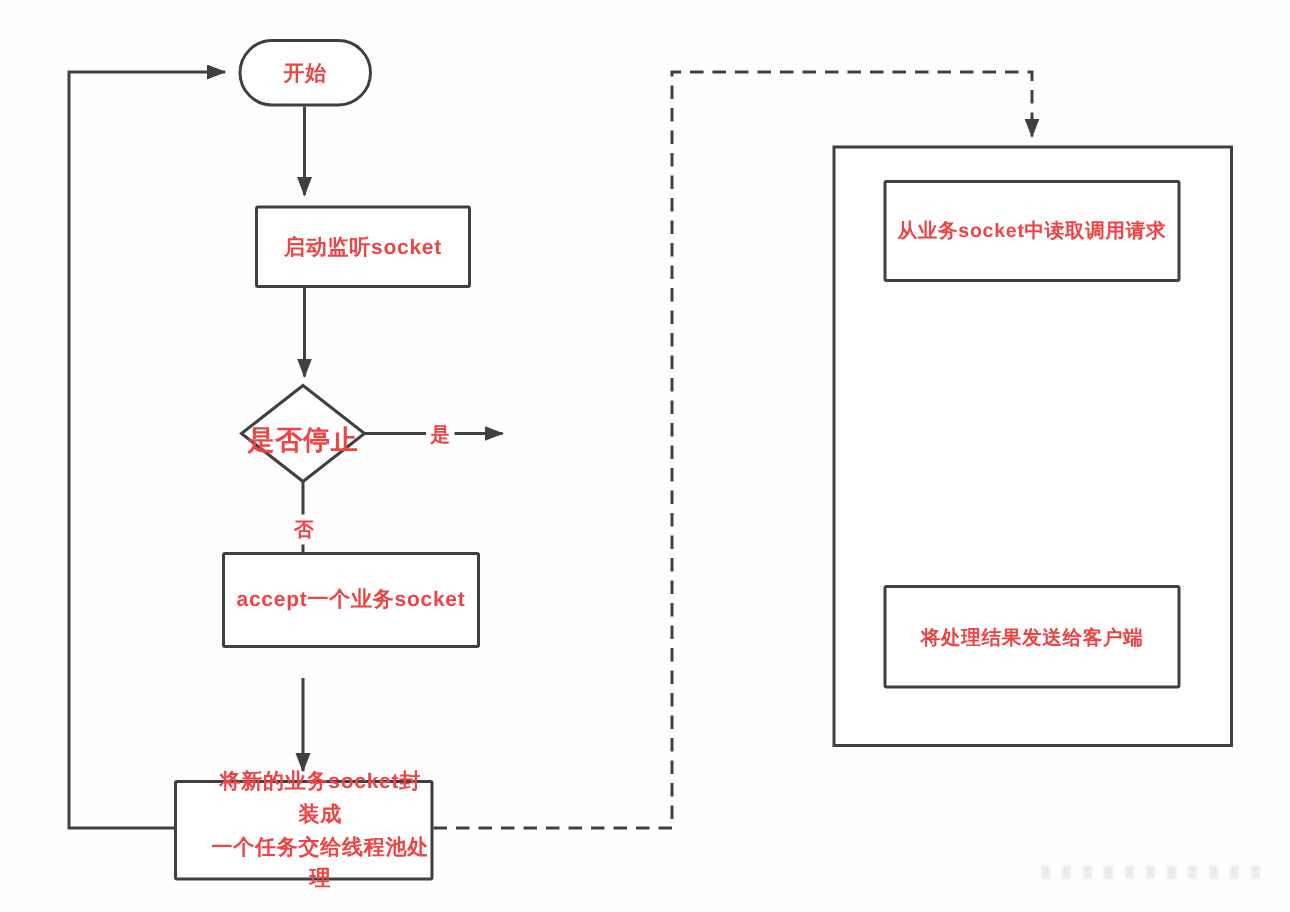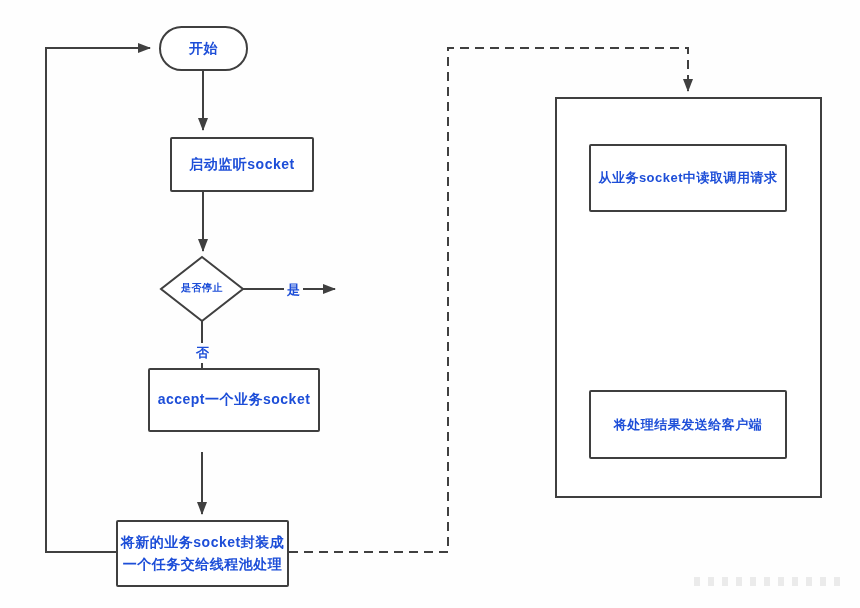--- a/index.html
+++ b/index.html
@@ -7,21 +7,21 @@
     padding: 0;
     background: #ffffff;
   }
   #canvas {
     position: relative;
     width: 860px;
     height: 608px;
     background: #fefefe;
     overflow: hidden;
     font-family: "Liberation Sans", "DejaVu Sans", sans-serif;
-    color: #1d4ed8;
+    color: #ef4444;
   }
   #edges {
     position: absolute;
     left: 0; top: 0;
     width: 860px; height: 608px;
     z-index: 1;
   }
   .node {
     position: absolute;
     z-index: 2;
@@ -38,33 +38,34 @@
   }
   .stadium {
     border-radius: 23px;
   }
   .rect {
     border-radius: 2px;
   }
   .multiline {
     white-space: pre-line;
     line-height: 1.55;
+    padding-left: 22px;
   }
   .container-frame {
     position: absolute;
     z-index: 2;
     box-sizing: border-box;
     background: #ffffff;
     border: 2px solid #3f3f3f;
   }
   .diamond-label {
     position: absolute;
     z-index: 3;
     font-weight: bold;
-    font-size: 10px;
+    font-size: 18px;
     text-align: center;
     letter-spacing: 0.5px;
   }
   .edge-label {
     position: absolute;
     z-index: 3;
     font-weight: bold;
     font-size: 13px;
     background: #fefefe;
     padding: 1px 3px;
@@ -126,20 +127,20 @@
 
   <div class="node rect multiline" style="left:116px; top:520px; width:173px; height:67px;">将新的业务socket封装成
 一个任务交给线程池处理</div>
 
   <div class="edge-label" style="left:284px; top:280px;">是</div>
 
   <div class="edge-label" style="left:193px; top:343px;">否</div>
 
   <div class="container-frame" style="left:555px; top:97px; width:267px; height:401px;"></div>
 
-  <div class="node rect" style="left:589px; top:144px; width:198px; height:68px; font-size:13px; z-index:3;">从业务socket中读取调用请求</div>
+  <div class="node rect" style="left:589px; top:120px; width:198px; height:68px; font-size:13px; z-index:3;">从业务socket中读取调用请求</div>
 
 
   <div class="node rect" style="left:589px; top:390px; width:198px; height:69px; font-size:13px; z-index:3;text-align:center;">将处理结果发送给客户端</div>
 
   <div class="watermark"></div>
 
 </div>
 
 </body></html>

